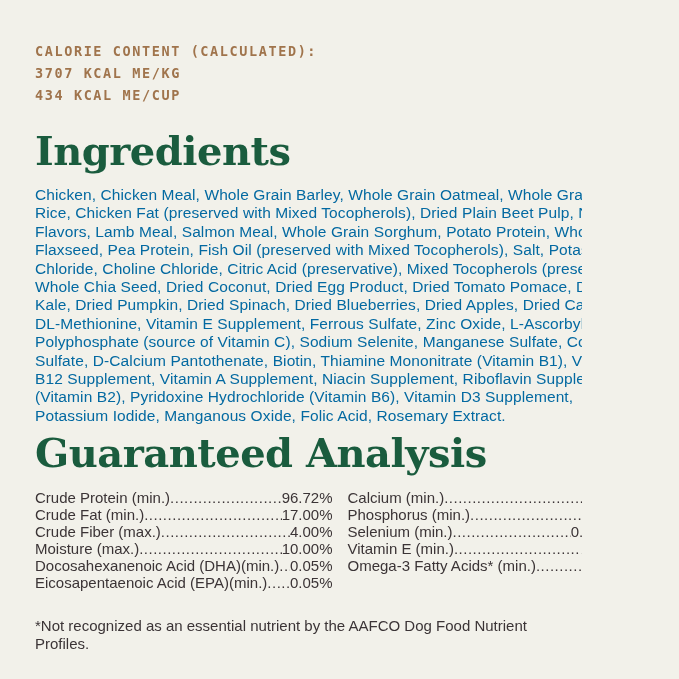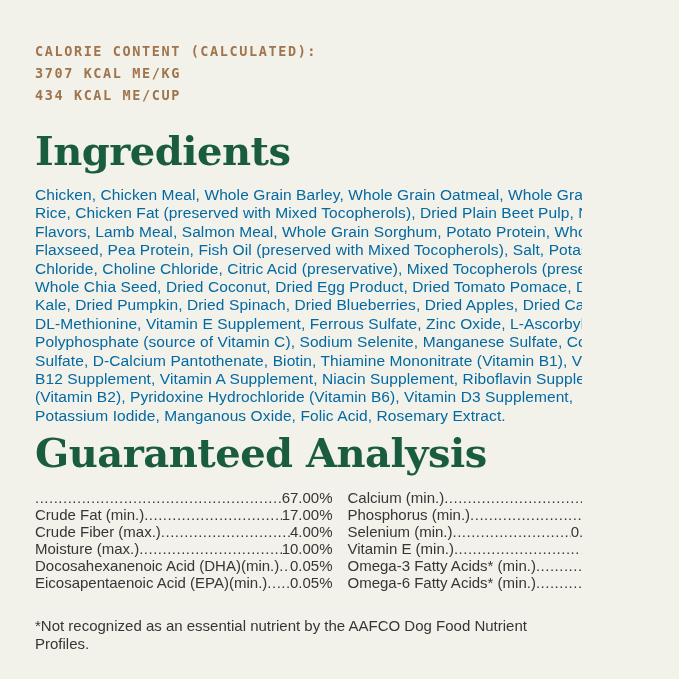--- a/index.html
+++ b/index.html
@@ -97,22 +97,23 @@
 
   <div class="section-heading ingredients-heading">Ingredients</div>
 
   <div class="ingredients-text">Chicken, Chicken Meal, Whole Grain Barley, Whole Grain Oatmeal, Whole Grain Brown Rice, Chicken Fat (preserved with Mixed Tocopherols), Dried Plain Beet Pulp, Natural Flavors, Lamb Meal, Salmon Meal, Whole Grain Sorghum, Potato Protein, Whole Flaxseed, Pea Protein, Fish Oil (preserved with Mixed Tocopherols), Salt, Potassium Chloride, Choline Chloride, Citric Acid (preservative), Mixed Tocopherols (preservative), Whole Chia Seed, Dried Coconut, Dried Egg Product, Dried Tomato Pomace, Dried Kale, Dried Pumpkin, Dried Spinach, Dried Blueberries, Dried Apples, Dried Carrots, DL-Methionine, Vitamin E Supplement, Ferrous Sulfate, Zinc Oxide, L-Ascorbyl-2-Polyphosphate (source of Vitamin C), Sodium Selenite, Manganese Sulfate, Copper Sulfate, D-Calcium Pantothenate, Biotin, Thiamine Mononitrate (Vitamin B1), Vitamin B12 Supplement, Vitamin A Supplement, Niacin Supplement, Riboflavin Supplement (Vitamin B2), Pyridoxine Hydrochloride (Vitamin B6), Vitamin D3 Supplement, Potassium Iodide, Manganous Oxide, Folic Acid, Rosemary Extract.</div>
 
   <div class="section-heading analysis-heading">Guaranteed Analysis</div>
 
   <div class="ga-table">
     <div class="ga-col">
       <div class="ga-row">
+        <span class="ga-label">Crude Protein (min.)</span>
         <span class="ga-leader"></span>
-        <span class="ga-value">67.00%</span>
+        <span class="ga-value">96.72%</span>
       </div>
       <div class="ga-row">
         <span class="ga-label">Crude Fat (min.)</span>
         <span class="ga-leader"></span>
         <span class="ga-value">17.00%</span>
       </div>
       <div class="ga-row">
         <span class="ga-label">Crude Fiber (max.)</span>
         <span class="ga-leader"></span>
         <span class="ga-value">4.00%</span>
@@ -152,23 +153,18 @@
       <div class="ga-row">
         <span class="ga-label">Vitamin E (min.)</span>
         <span class="ga-leader"></span>
         <span class="ga-value">100 IU/kg</span>
       </div>
       <div class="ga-row">
         <span class="ga-label">Omega-3 Fatty Acids* (min.)</span>
         <span class="ga-leader"></span>
         <span class="ga-value">0.60%</span>
       </div>
-      <div class="ga-row">
-        <span class="ga-label">Omega-6 Fatty Acids* (min.)</span>
-        <span class="ga-leader"></span>
-        <span class="ga-value">3.20%</span>
-      </div>
     </div>
   </div>
 
   <div class="footnote">*Not recognized as an essential nutrient by the AAFCO Dog Food Nutrient Profiles.</div>
 
 </div>
 
 </body></html>

